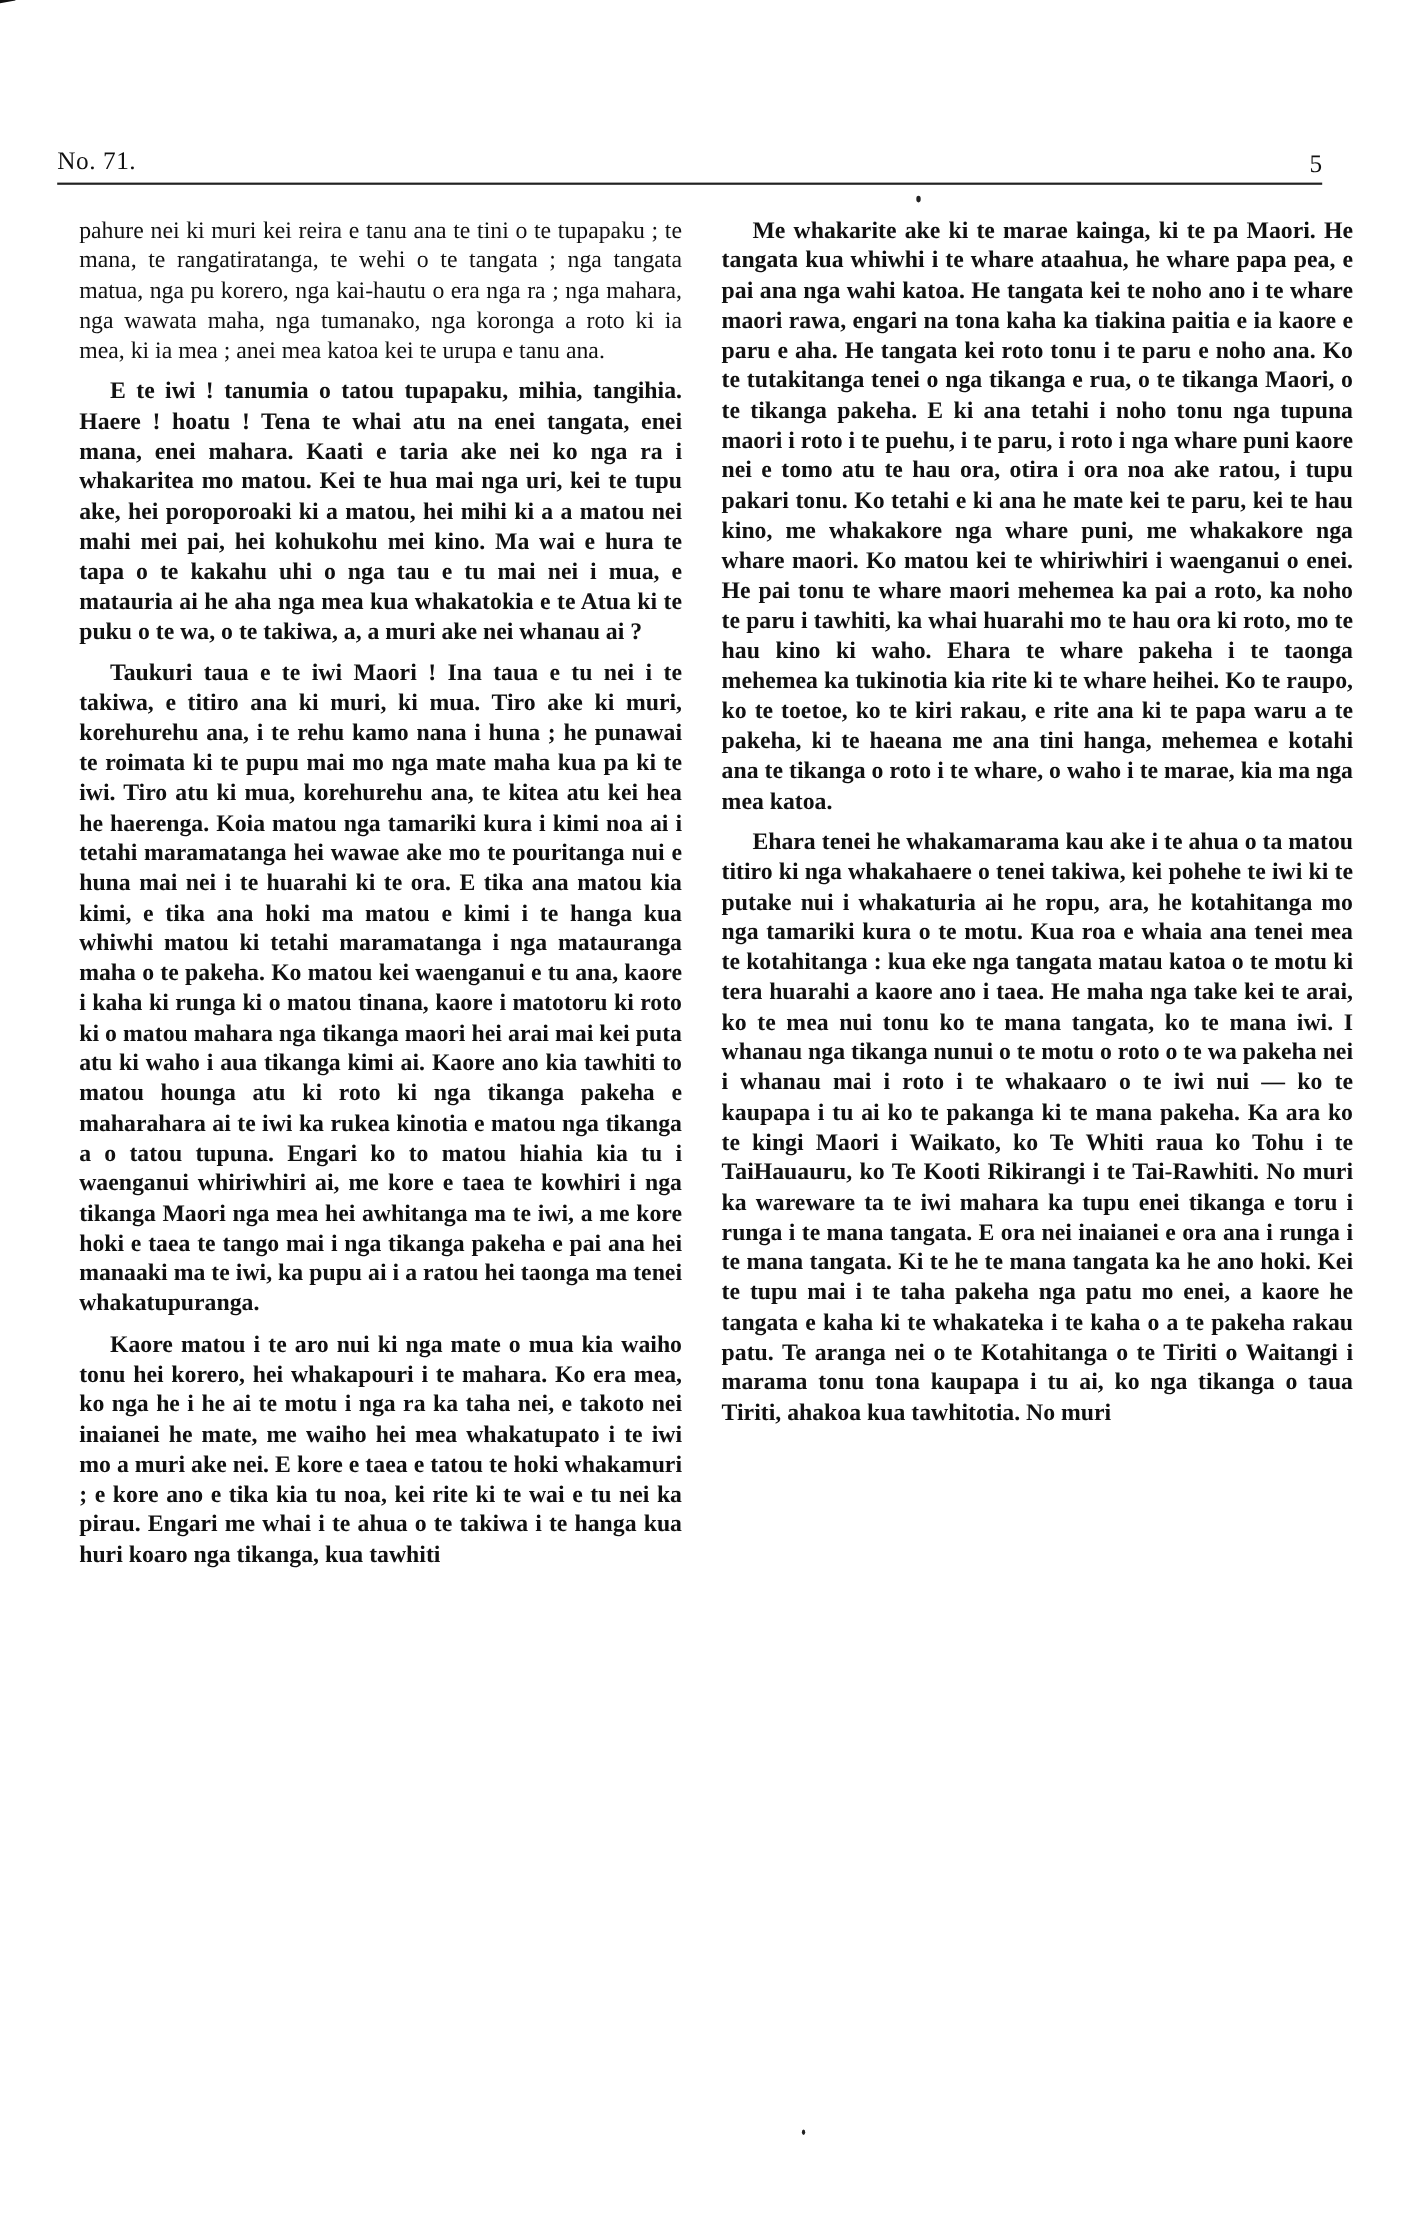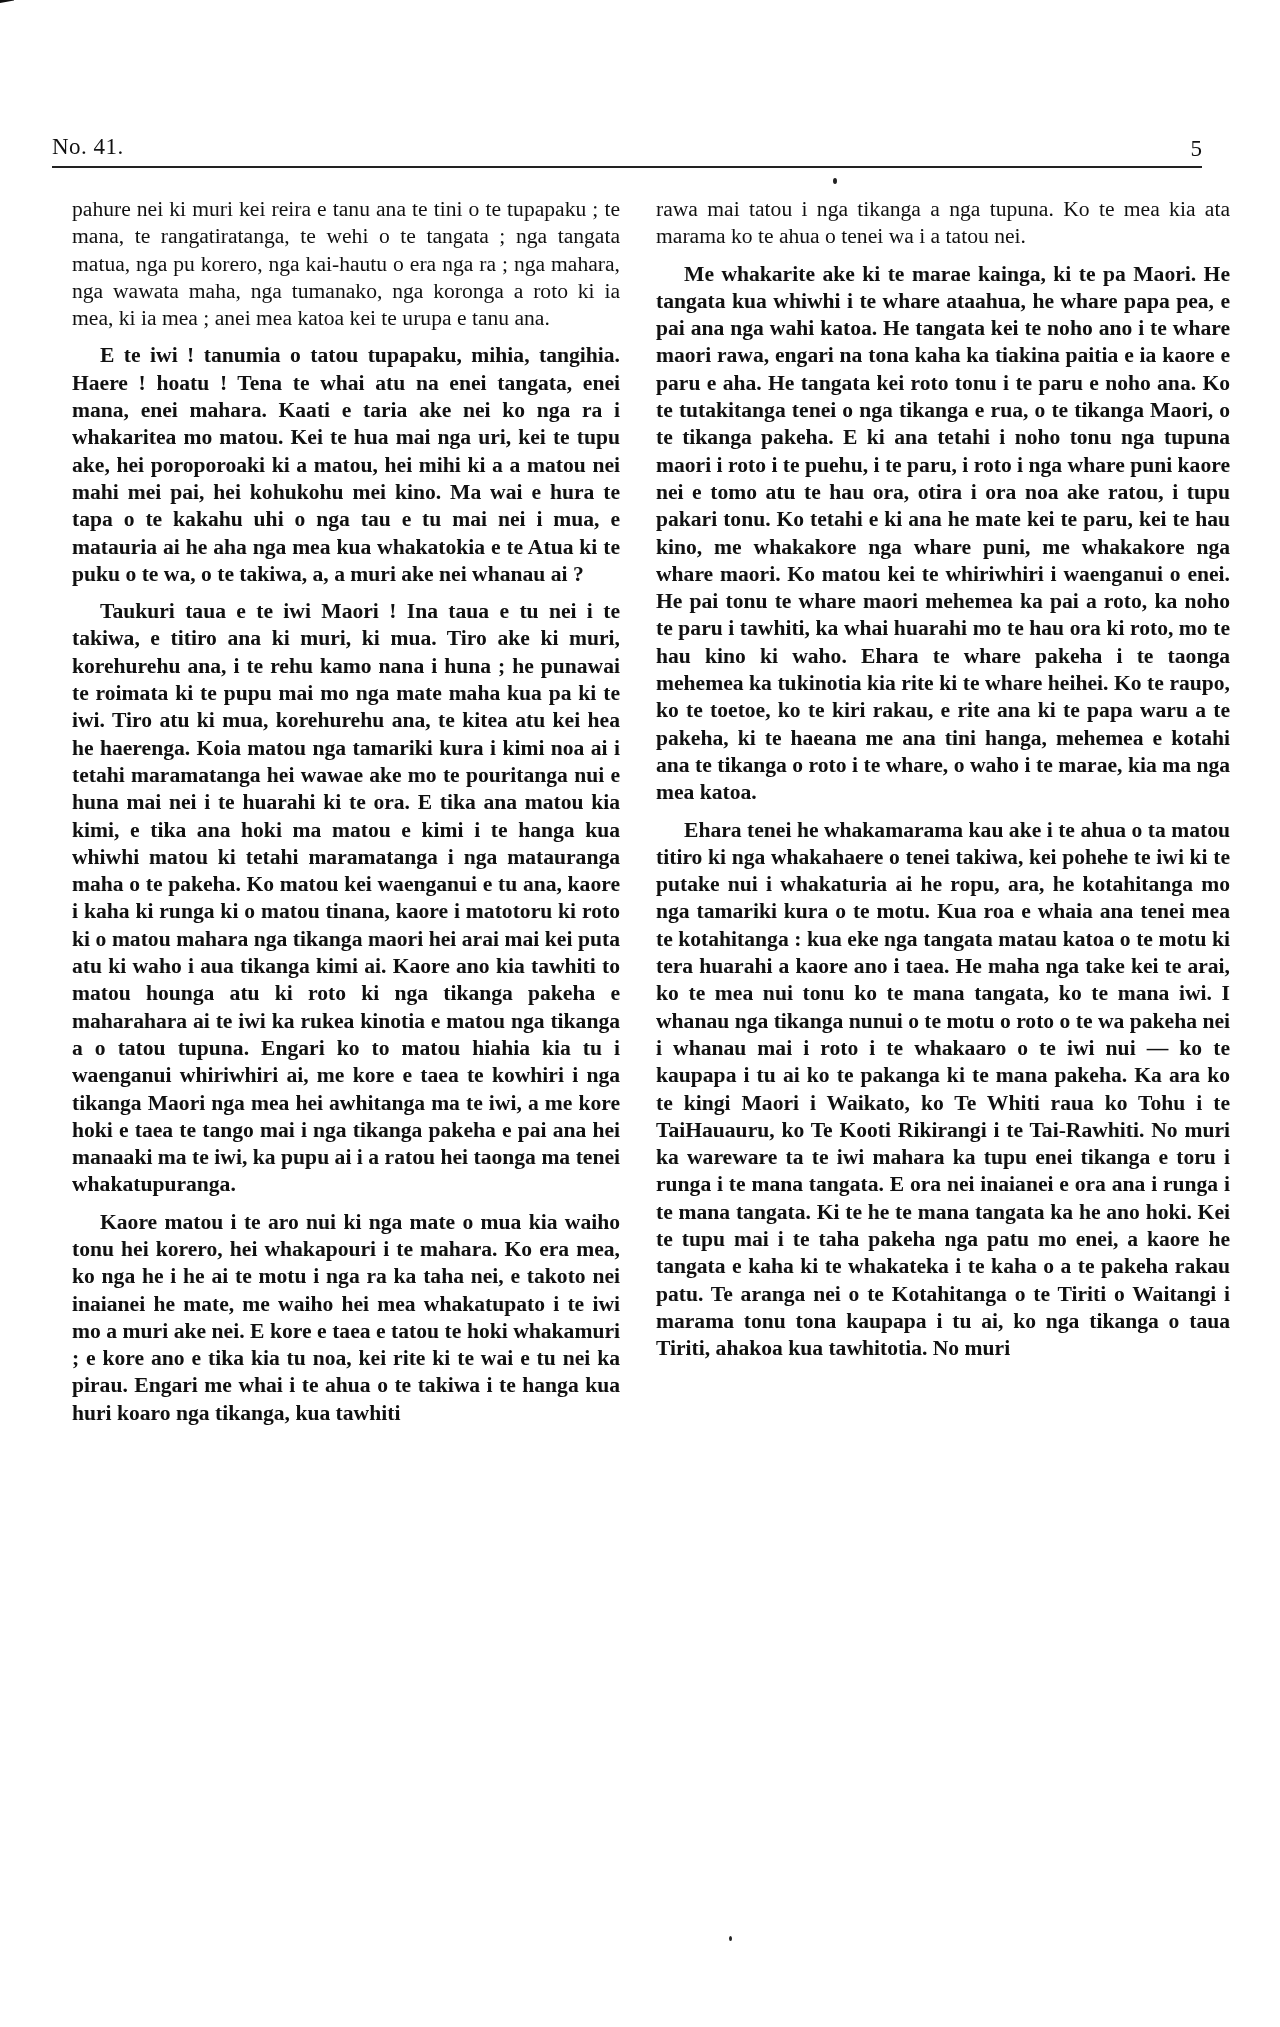--- a/index.html
+++ b/index.html
@@ -20,32 +20,31 @@
   .para { margin: 0 0 10px 0; text-indent: 0; }
   .para.indent { text-indent: 28px; font-weight: bold; }
   .speck { position: absolute; background: #222; border-radius: 50%; }
 </style>
 </head>
 <body>
 
 <div class="corner"></div>
 
 <div class="header">
-  <span class="hdr-no">No. 41.</span>
+  <span class="hdr-no">No. 71.</span>
   <span class="hdr-page">5</span>
 </div>
 <div class="rule"></div>
 
 <div class="col col-left">
   <p class="para">pahure nei ki muri kei reira e tanu ana te tini o te tupapaku ; te mana, te rangatiratanga, te wehi o te tangata ; nga tangata matua, nga pu korero, nga kai-hautu o era nga ra ; nga mahara, nga wawata maha, nga tumanako, nga koronga a roto ki ia mea, ki ia mea ; anei mea katoa kei te urupa e tanu ana.</p>
   <p class="para indent">E te iwi ! tanumia o tatou tupapaku, mihia, tangihia. Haere ! hoatu ! Tena te whai atu na enei tangata, enei mana, enei mahara. Kaati e taria ake nei ko nga ra i whakaritea mo matou. Kei te hua mai nga uri, kei te tupu ake, hei poroporoaki ki a matou, hei mihi ki a a matou nei mahi mei pai, hei kohukohu mei kino. Ma wai e hura te tapa o te kakahu uhi o nga tau e tu mai nei i mua, e matauria ai he aha nga mea kua whakatokia e te Atua ki te puku o te wa, o te takiwa, a, a muri ake nei whanau ai ?</p>
   <p class="para indent">Taukuri taua e te iwi Maori ! Ina taua e tu nei i te takiwa, e titiro ana ki muri, ki mua. Tiro ake ki muri, korehurehu ana, i te rehu kamo nana i huna ; he punawai te roimata ki te pupu mai mo nga mate maha kua pa ki te iwi. Tiro atu ki mua, korehurehu ana, te kitea atu kei hea he haerenga. Koia matou nga tamariki kura i kimi noa ai i tetahi maramatanga hei wawae ake mo te pouritanga nui e huna mai nei i te huarahi ki te ora. E tika ana matou kia kimi, e tika ana hoki ma matou e kimi i te hanga kua whiwhi matou ki tetahi maramatanga i nga matauranga maha o te pakeha. Ko matou kei waenganui e tu ana, kaore i kaha ki runga ki o matou tinana, kaore i matotoru ki roto ki o matou mahara nga tikanga maori hei arai mai kei puta atu ki waho i aua tikanga kimi ai. Kaore ano kia tawhiti to matou hounga atu ki roto ki nga tikanga pakeha e maharahara ai te iwi ka rukea kinotia e matou nga tikanga a o tatou tupuna. Engari ko to matou hiahia kia tu i waenganui whiriwhiri ai, me kore e taea te kowhiri i nga tikanga Maori nga mea hei awhitanga ma te iwi, a me kore hoki e taea te tango mai i nga tikanga pakeha e pai ana hei manaaki ma te iwi, ka pupu ai i a ratou hei taonga ma tenei whakatupuranga.</p>
   <p class="para indent">Kaore matou i te aro nui ki nga mate o mua kia waiho tonu hei korero, hei whakapouri i te mahara. Ko era mea, ko nga he i he ai te motu i nga ra ka taha nei, e takoto nei inaianei he mate, me waiho hei mea whakatupato i te iwi mo a muri ake nei. E kore e taea e tatou te hoki whakamuri ; e kore ano e tika kia tu noa, kei rite ki te wai e tu nei ka pirau. Engari me whai i te ahua o te takiwa i te hanga kua huri koaro nga tikanga, kua tawhiti</p>
 </div>
 
 <div class="col col-right">
-  <p class="para">rawa mai tatou i nga tikanga a nga tupuna. Ko te mea kia ata marama ko te ahua o tenei wa i a tatou nei.</p>
   <p class="para indent">Me whakarite ake ki te marae kainga, ki te pa Maori. He tangata kua whiwhi i te whare ataahua, he whare papa pea, e pai ana nga wahi katoa. He tangata kei te noho ano i te whare maori rawa, engari na tona kaha ka tiakina paitia e ia kaore e paru e aha. He tangata kei roto tonu i te paru e noho ana. Ko te tutakitanga tenei o nga tikanga e rua, o te tikanga Maori, o te tikanga pakeha. E ki ana tetahi i noho tonu nga tupuna maori i roto i te puehu, i te paru, i roto i nga whare puni kaore nei e tomo atu te hau ora, otira i ora noa ake ratou, i tupu pakari tonu. Ko tetahi e ki ana he mate kei te paru, kei te hau kino, me whakakore nga whare puni, me whakakore nga whare maori. Ko matou kei te whiriwhiri i waenganui o enei. He pai tonu te whare maori mehemea ka pai a roto, ka noho te paru i tawhiti, ka whai huarahi mo te hau ora ki roto, mo te hau kino ki waho. Ehara te whare pakeha i te taonga mehemea ka tukinotia kia rite ki te whare heihei. Ko te raupo, ko te toetoe, ko te kiri rakau, e rite ana ki te papa waru a te pakeha, ki te haeana me ana tini hanga, mehemea e kotahi ana te tikanga o roto i te whare, o waho i te marae, kia ma nga mea katoa.</p>
   <p class="para indent">Ehara tenei he whakamarama kau ake i te ahua o ta matou titiro ki nga whakahaere o tenei takiwa, kei pohehe te iwi ki te putake nui i whakaturia ai he ropu, ara, he kotahitanga mo nga tamariki kura o te motu. Kua roa e whaia ana tenei mea te kotahitanga : kua eke nga tangata matau katoa o te motu ki tera huarahi a kaore ano i taea. He maha nga take kei te arai, ko te mea nui tonu ko te mana tangata, ko te mana iwi. I whanau nga tikanga nunui o te motu o roto o te wa pakeha nei i whanau mai i roto i te whakaaro o te iwi nui — ko te kaupapa i tu ai ko te pakanga ki te mana pakeha. Ka ara ko te kingi Maori i Waikato, ko Te Whiti raua ko Tohu i te TaiHauauru, ko Te Kooti Rikirangi i te Tai-Rawhiti. No muri ka wareware ta te iwi mahara ka tupu enei tikanga e toru i runga i te mana tangata. E ora nei inaianei e ora ana i runga i te mana tangata. Ki te he te mana tangata ka he ano hoki. Kei te tupu mai i te taha pakeha nga patu mo enei, a kaore he tangata e kaha ki te whakateka i te kaha o a te pakeha rakau patu. Te aranga nei o te Kotahitanga o te Tiriti o Waitangi i marama tonu tona kaupapa i tu ai, ko nga tikanga o taua Tiriti, ahakoa kua tawhitotia. No muri</p>
 </div>
 
 <div class="speck" style="left:833px;top:178px;width:4px;height:6px;"></div>
 <div class="speck" style="left:729px;top:1936px;width:3px;height:5px;"></div>
 
 </body></html>

